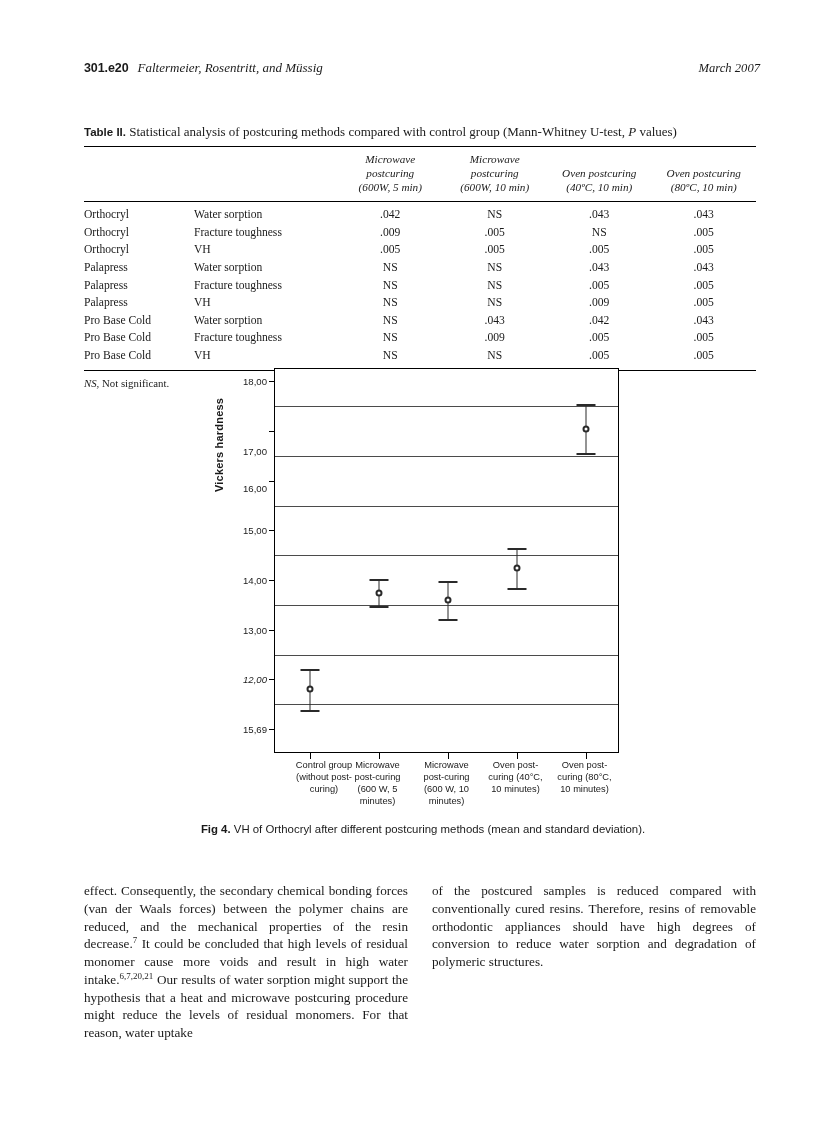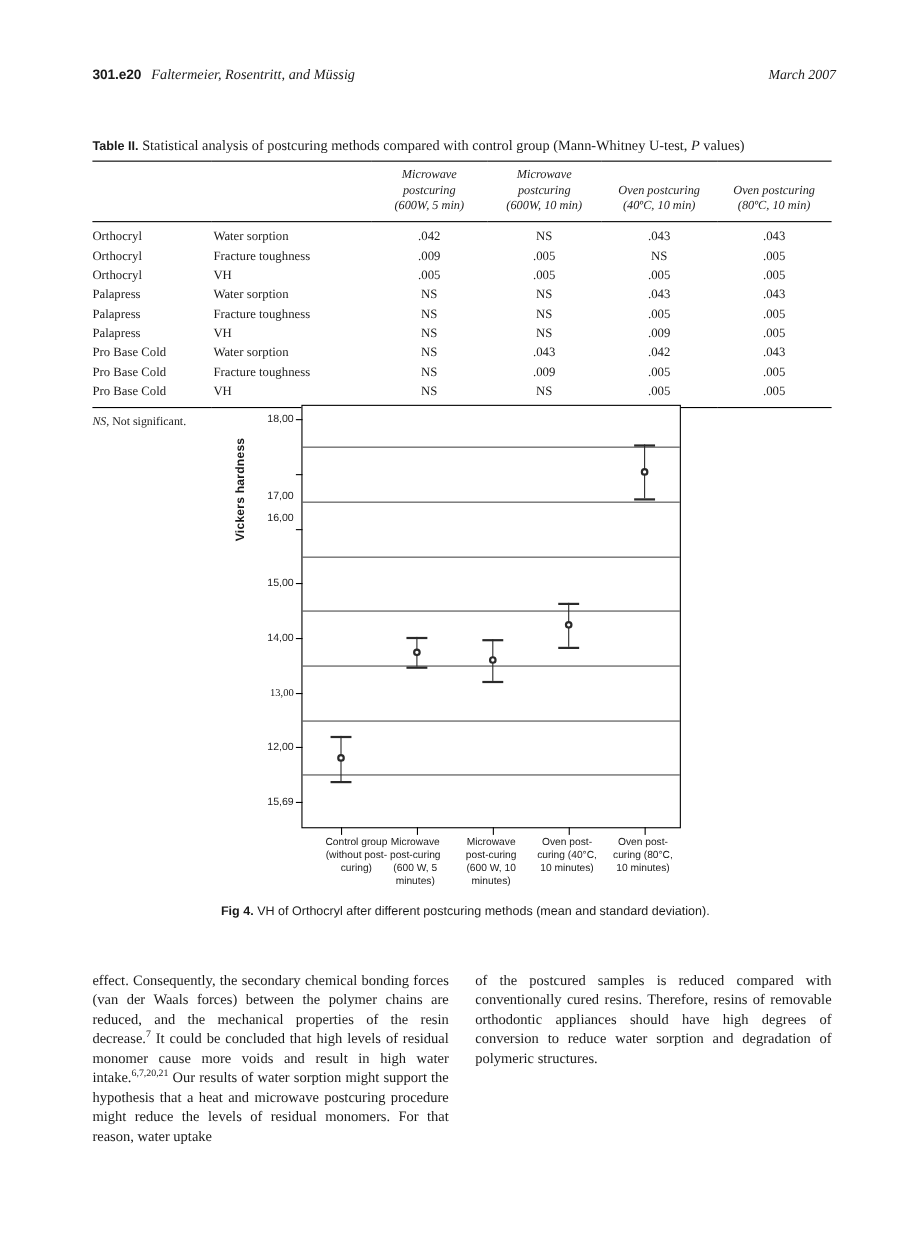--- a/index.html
+++ b/index.html
@@ -354,29 +354,29 @@
           <div class="gridline" style="top: 335.323px;"></div>
           <div class="gridline" style="top: 285.645px;"></div>
           <div class="gridline" style="top: 235.968px;"></div>
           <div class="gridline" style="top: 186.29px;"></div>
           <div class="gridline" style="top: 136.613px;"></div>
           <div class="gridline" style="top: 86.9355px;"></div>
           <div class="gridline" style="top: 37.2581px;"></div>
           <div class="ytick" style="top: 360.161px;"></div>
           <div class="ylabel" style="top: 360.161px;">15,69</div>
           <div class="ytick" style="top: 310.484px;"></div>
-          <div class="ylabel" style="top: 310.484px;">12,00</div>
+          <div class="ylabel" style="top: 310.484px; font-style: italic;">12,00</div>
           <div class="ytick" style="top: 260.806px;"></div>
-          <div class="ylabel" style="top: 260.806px; font-family: Liberation Serif, serif;">13,00</div>
+          <div class="ylabel" style="top: 260.806px;">13,00</div>
           <div class="ytick" style="top: 211.129px;"></div>
           <div class="ylabel" style="top: 211.129px;">14,00</div>
           <div class="ytick" style="top: 161.452px;"></div>
           <div class="ylabel" style="top: 161.452px;">15,00</div>
           <div class="ytick" style="top: 111.774px;"></div>
-          <div class="ylabel" style="top: 102px;">16,00</div>
+          <div class="ylabel" style="top: 119px;">16,00</div>
           <div class="ytick" style="top: 62.0968px;"></div>
           <div class="ylabel" style="top: 62.0968px; margin-top: 20px;">17,00</div>
           <div class="ytick" style="top: 12.4194px;"></div>
           <div class="ylabel" style="top: 12.4194px;">18,00</div>
           <div class="xtick" style="left: 34.5px;"></div>
           <div class="errbar" style="left: 22.5px; top: 299.555px; width: 24px; height: 41.729px;">
             <div class="stem" style="top: 0px; height: 41.729px;"></div>
             <div class="cap" style="top: 0px;"></div>
             <div class="cap" style="top: 41.729px;"></div>
             <div class="dot" style="top: 20.8645px;"></div>

